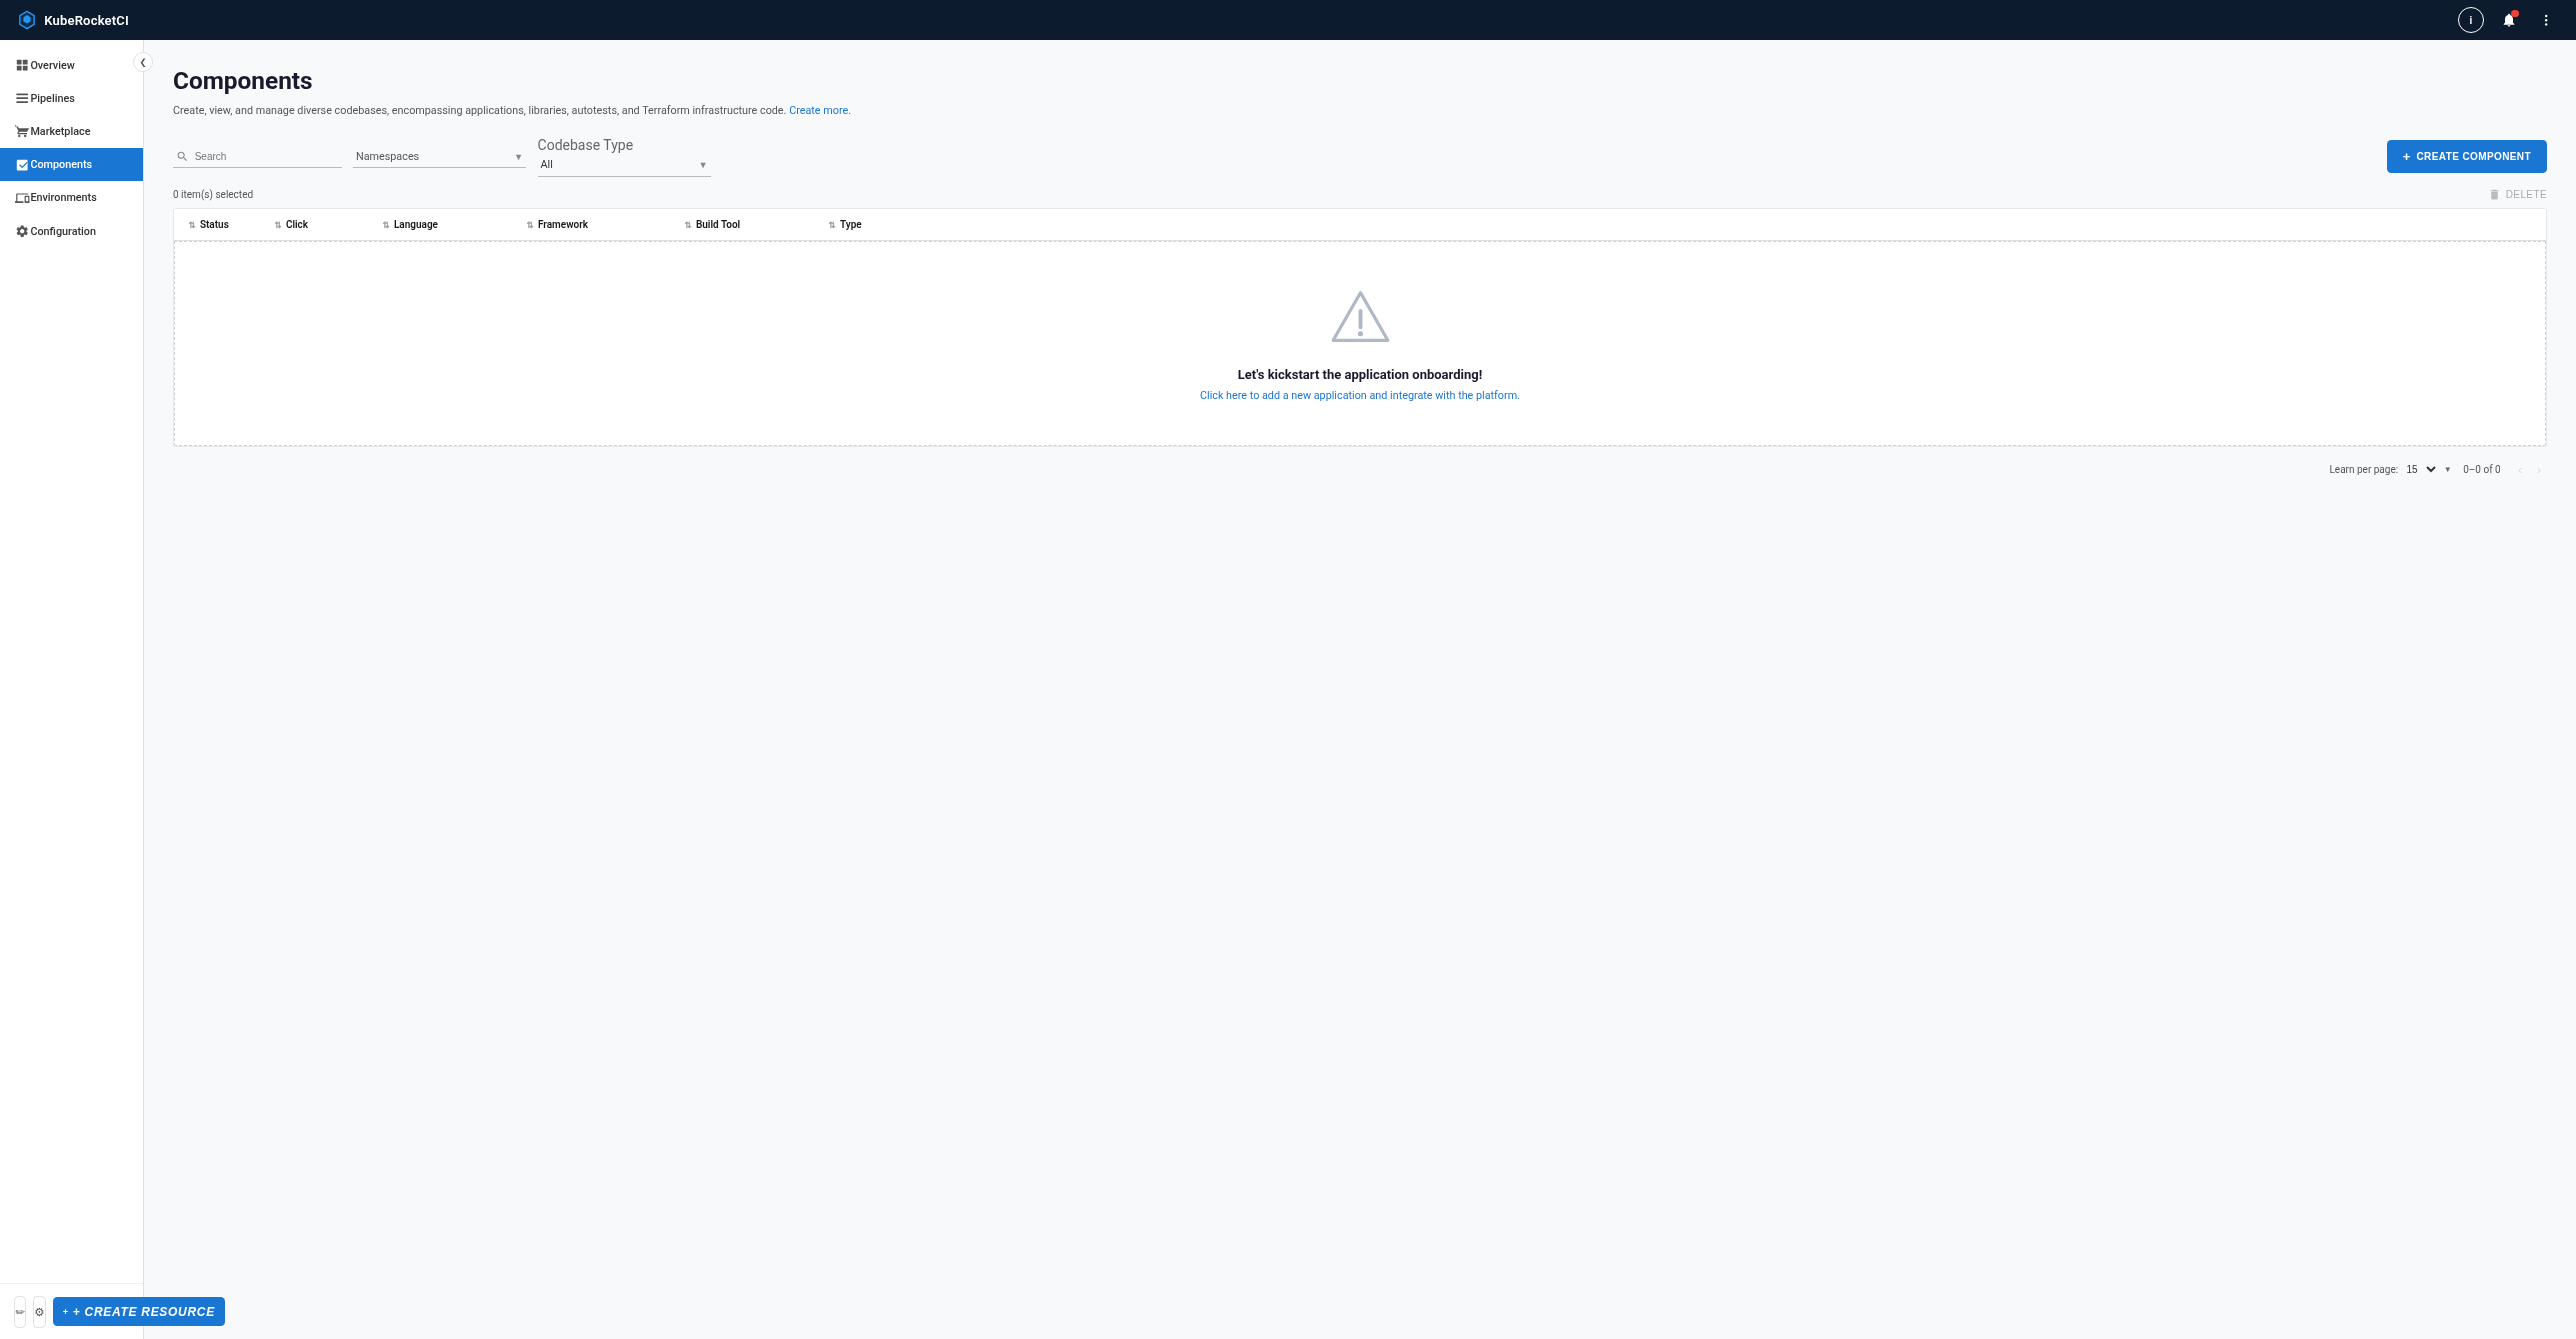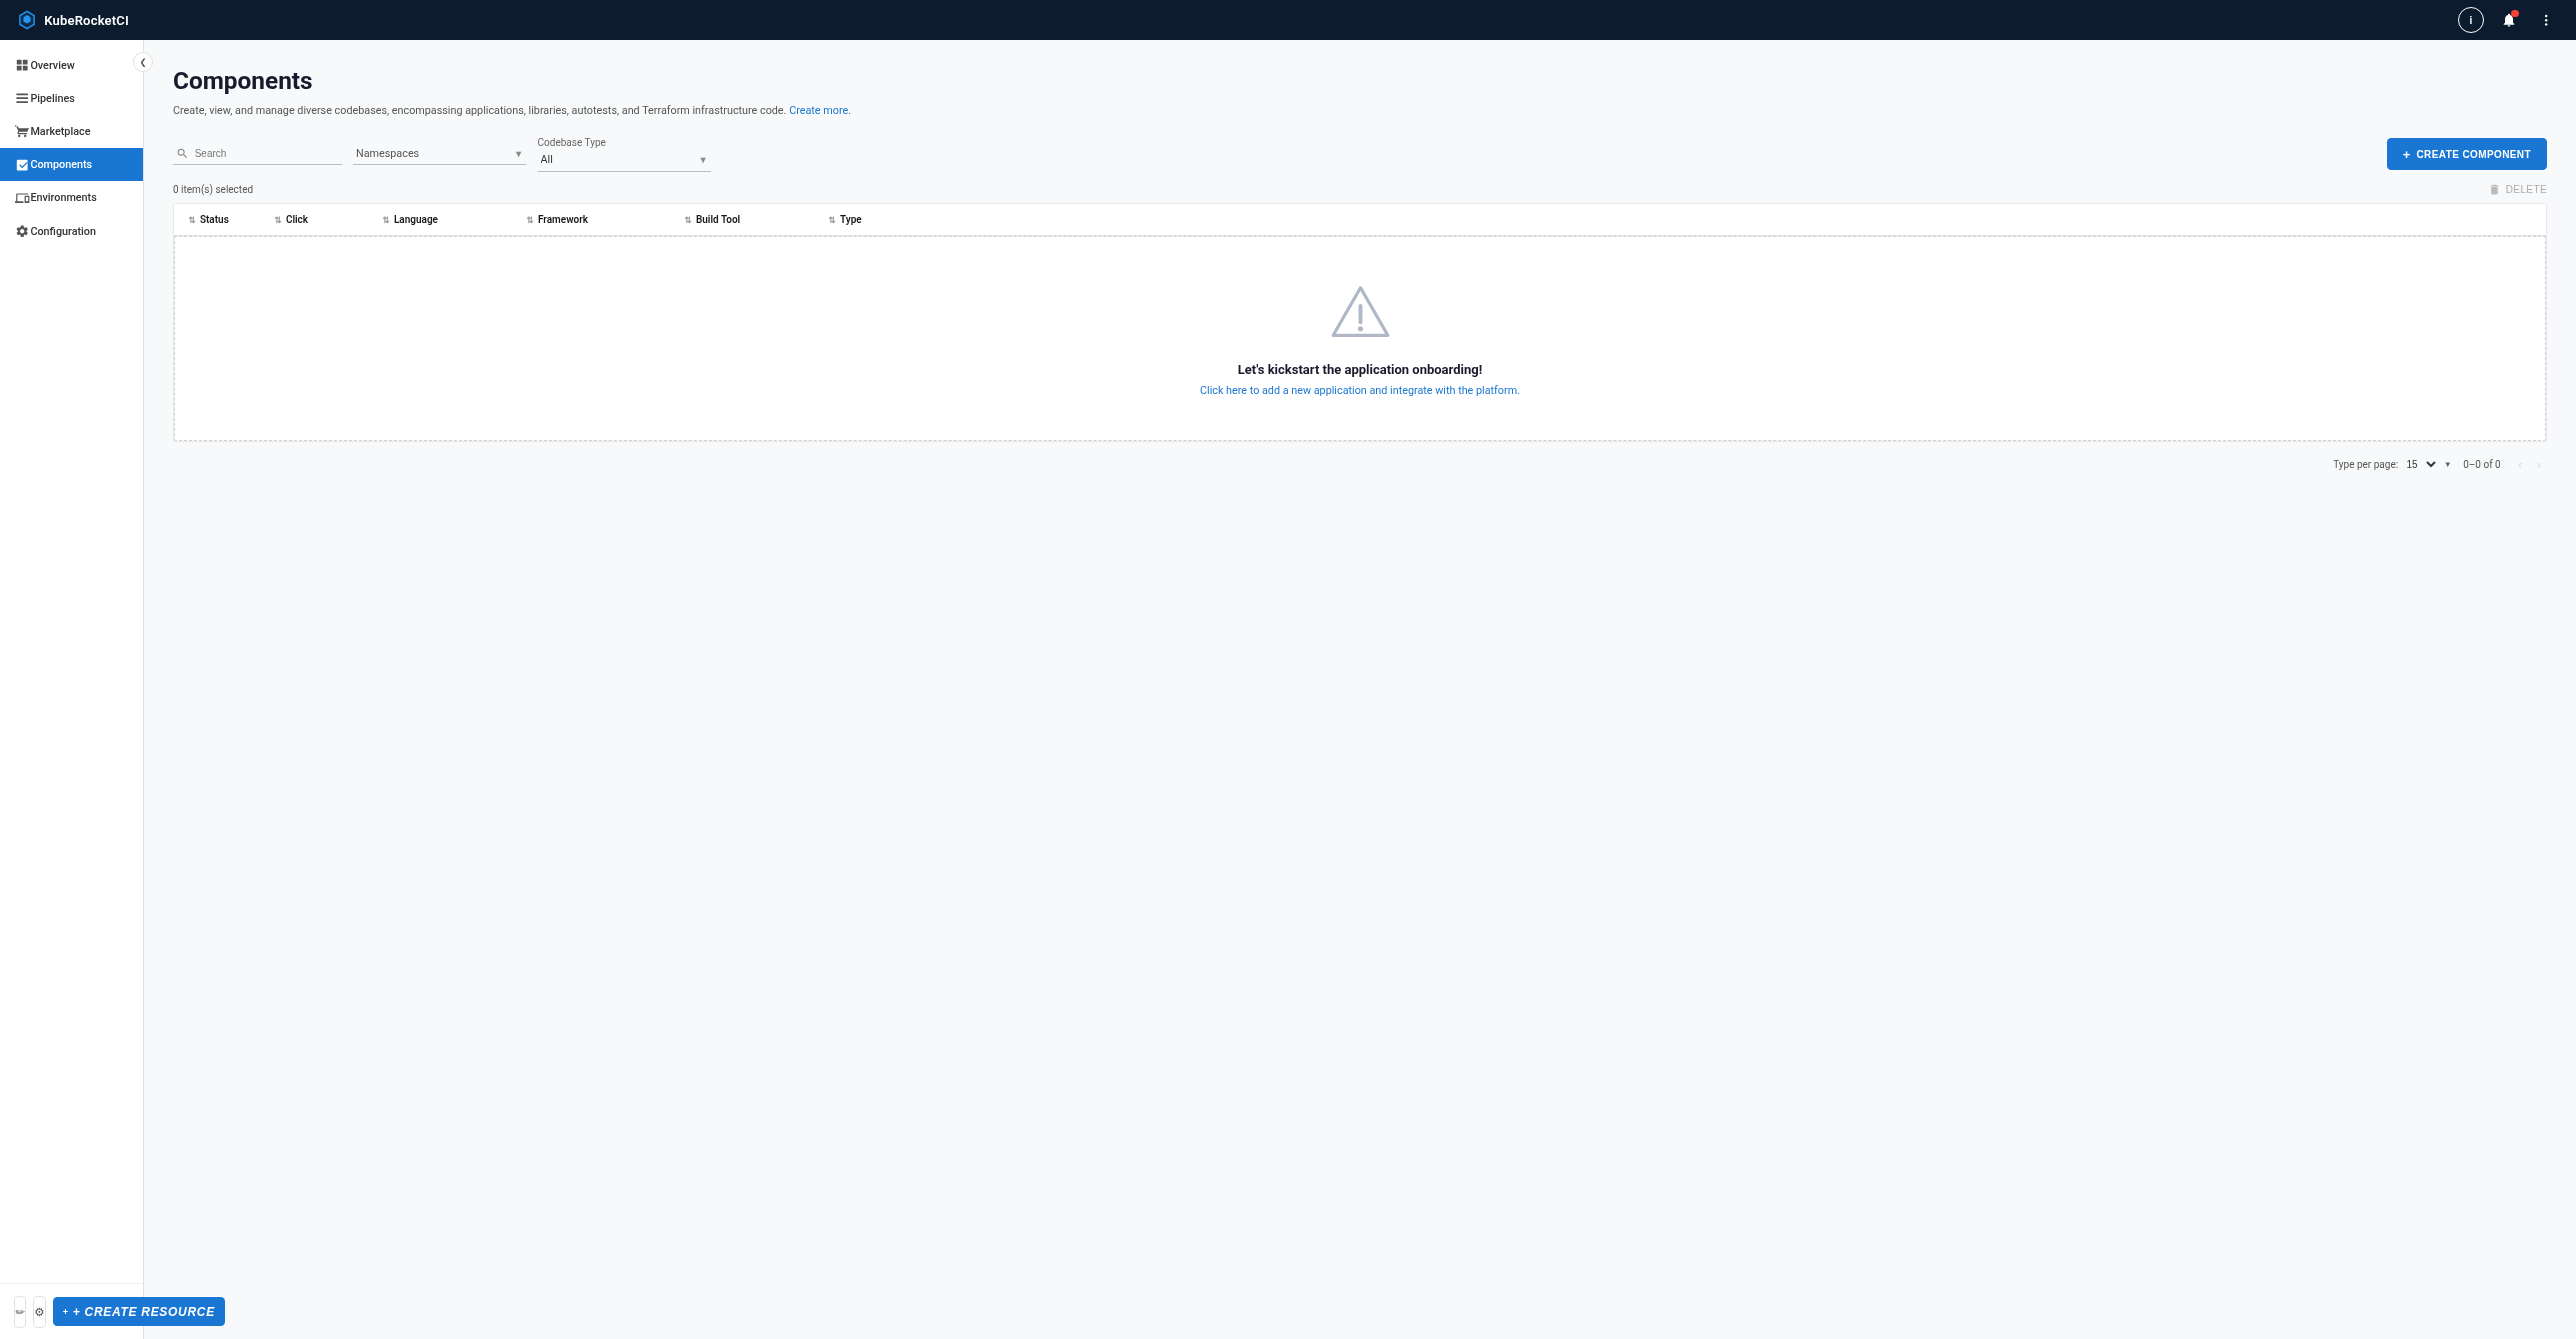--- a/index.html
+++ b/index.html
@@ -501,21 +501,21 @@
       </div>
 
       <div class="namespace-select">
         <div class="select-control">
           <span style="flex:1; color: #555;">Namespaces</span>
           <span class="select-arrow">▼</span>
         </div>
       </div>
 
       <div class="codebase-select">
-        <div style="font-size:10px; color:#666; margin-bottom:1.4px;">Codebase Type</div>
+        <div style="font-size:14px; color:#666; margin-bottom:1.4px;">Codebase Type</div>
         <div class="select-control">
           <span style="flex:1; color:#333;">All</span>
           <span class="select-arrow">▼</span>
         </div>
       </div>
 
       <div class="spacer"></div>
 
       <button class="create-component-btn">
         <span style="font-size:13px;">+</span>
@@ -567,21 +567,21 @@
           <line x1="50" y1="40" x2="50" y2="65" stroke="#b0b8c8" stroke-width="6" stroke-linecap="round"></line>
           <circle cx="50" cy="75" r="4" fill="#b0b8c8"></circle>
         </svg>
         <div class="empty-title">Let's kickstart the application onboarding!</div>
         <a href="#" class="empty-link">Click here to add a new application and integrate with the platform.</a>
       </div>
     </div>
 
     <div class="pagination-row">
       <div class="rows-per-page">
-        <span>Type per page:</span>
+        <span>Learn per page:</span>
         <select class="rows-select">
           <option>15</option>
           <option>25</option>
           <option>50</option>
           <option>100</option>
         </select>
         <span style="color:#666; font-size:8px;">▼</span>
       </div>
       <span class="page-range">0–0 of 0</span>
       <div class="page-nav">

